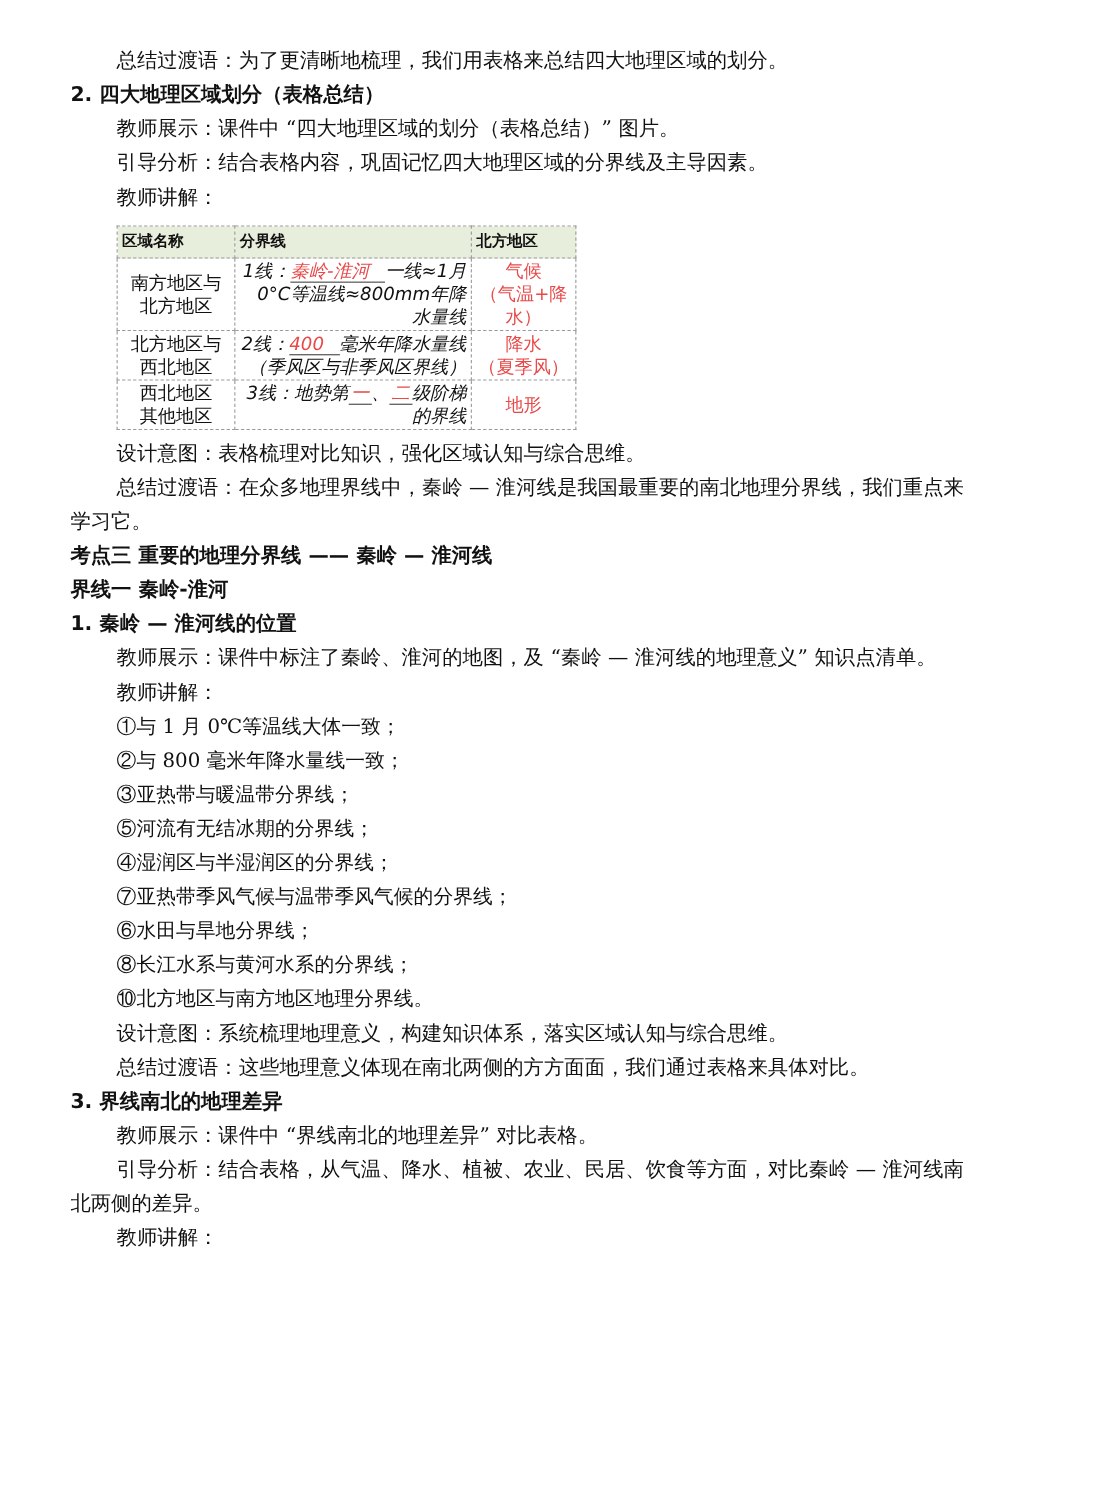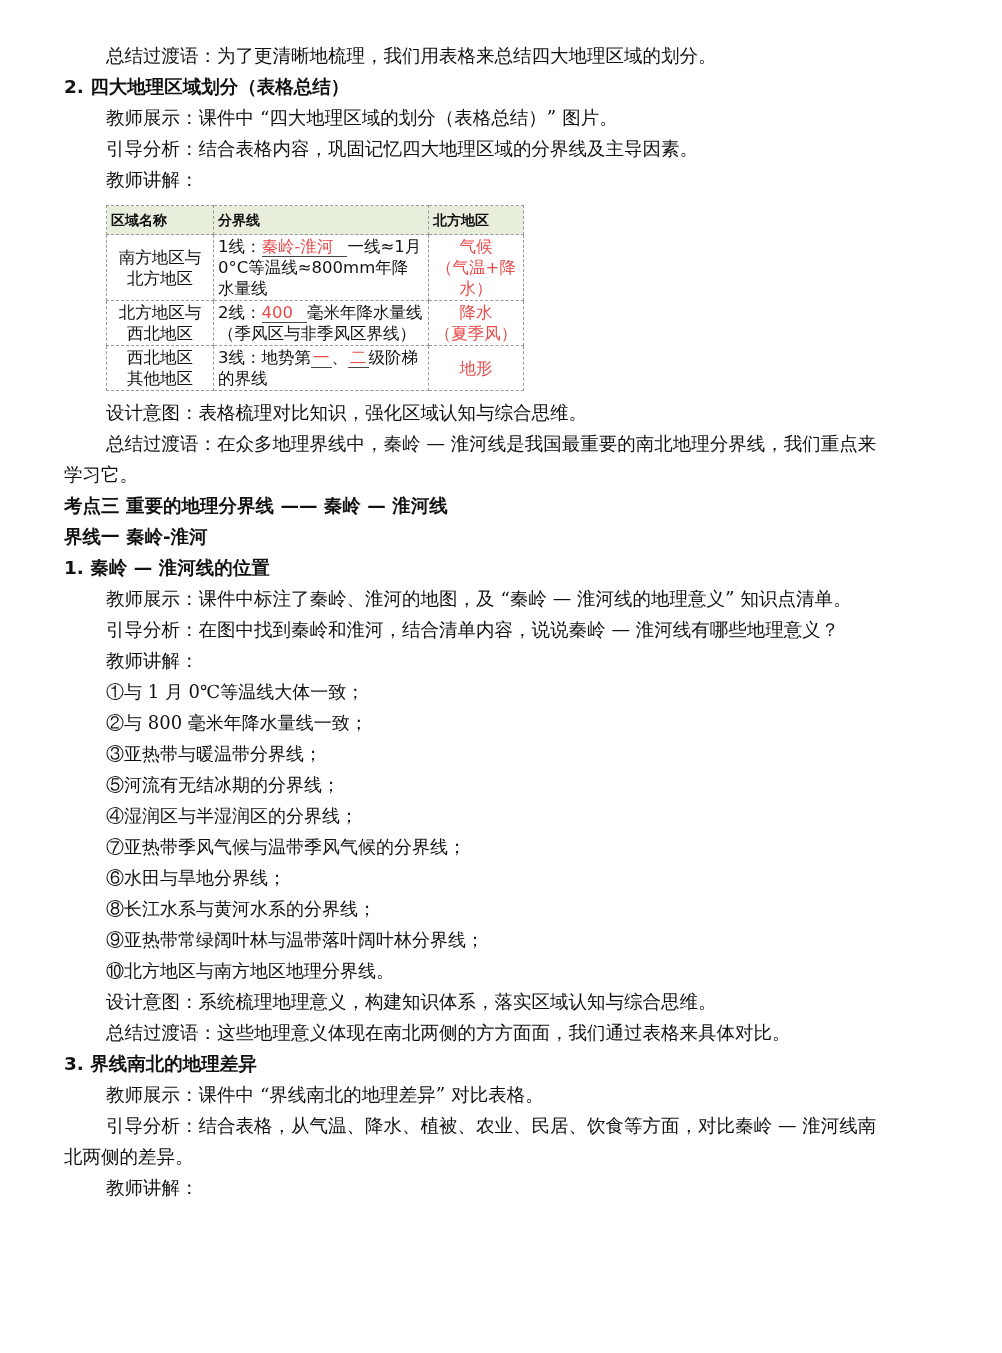--- a/index.html
+++ b/index.html
@@ -19,21 +19,21 @@
   
   .tbl-wrap { margin: 10px 0 6px 42px; }
   table.geo {
     border-collapse: collapse;
     font-family: "DejaVu Sans", "Liberation Sans", sans-serif;
     font-size: 16.5px; line-height: 21px;
   }
   table.geo th, table.geo td { border: 1px dashed #9a9a9a; padding: 1px 4px; vertical-align: middle; }
   table.geo th { background: #e8eedc; font-weight: bold; text-align: left; height: 26px; font-size: 14px; }
   table.geo td.c1 { width: 98px; text-align: center; }
-  table.geo td.c2 { width: 206px; text-align: left; }
+  table.geo td.c2 { width: 206px; text-align: right; font-style: italic; }
   table.geo td.c3 { width: 86px; text-align: center; color: #e84a4a; margin-top: 44px; }
   .ans { color: #e84a4a; border-bottom: 1px solid #444; padding-right: 14px; }
   .ans-s { color: #e84a4a; border-bottom: 1px solid #444; padding: 0 2px; }
 </style>
 </head>
 <body>
 
 <div class="page">
 
   <div class="line indent">
@@ -111,38 +111,34 @@
     <span class="b">总结过渡语：</span><span>在众多地理界线中，秦岭 — 淮河线是我国最重要的南北地理分界线，我们重点来学习它。</span>
   </div>
 
   <div class="h">考点三  重要的地理分界线 —— 秦岭 — 淮河线</div>
   <div class="h">界线一  秦岭-淮河</div>
   <div class="h">1. 秦岭 — 淮河线的位置</div>
 
   <div class="wrap">
     <span class="b">教师展示：</span><span>课件中标注了秦岭、淮河的地图，及 “秦岭 — 淮河线的地理意义” 知识点清单。</span>
   </div>
-  <div class="wrap">
-    <span class="b">引导分析：</span><span>在图中找到秦岭和淮河，结合清单内容，说说秦岭 — 淮河线有哪些地理意义？</span>
-  </div>
   <div class="line indent">
     <span class="b">教师讲解：</span>
   </div>
 
 
   <div class="list">
     <div>①与 1 月 0℃等温线大体一致；</div>
     <div>②与 800 毫米年降水量线一致；</div>
     <div>③亚热带与暖温带分界线；</div>
     <div>⑤河流有无结冰期的分界线；</div>
     <div>④湿润区与半湿润区的分界线；</div>
     <div>⑦亚热带季风气候与温带季风气候的分界线；</div>
     <div>⑥水田与旱地分界线；</div>
     <div>⑧长江水系与黄河水系的分界线；</div>
-    <div>⑨亚热带常绿阔叶林与温带落叶阔叶林分界线；</div>
     <div>⑩北方地区与南方地区地理分界线。</div>
   </div>
 
   <div class="line indent">
     <span class="b">设计意图：</span><span>系统梳理地理意义，构建知识体系，落实区域认知与综合思维。</span>
   </div>
   <div class="line indent">
     <span class="b">总结过渡语：</span><span>这些地理意义体现在南北两侧的方方面面，我们通过表格来具体对比。</span>
   </div>
 

